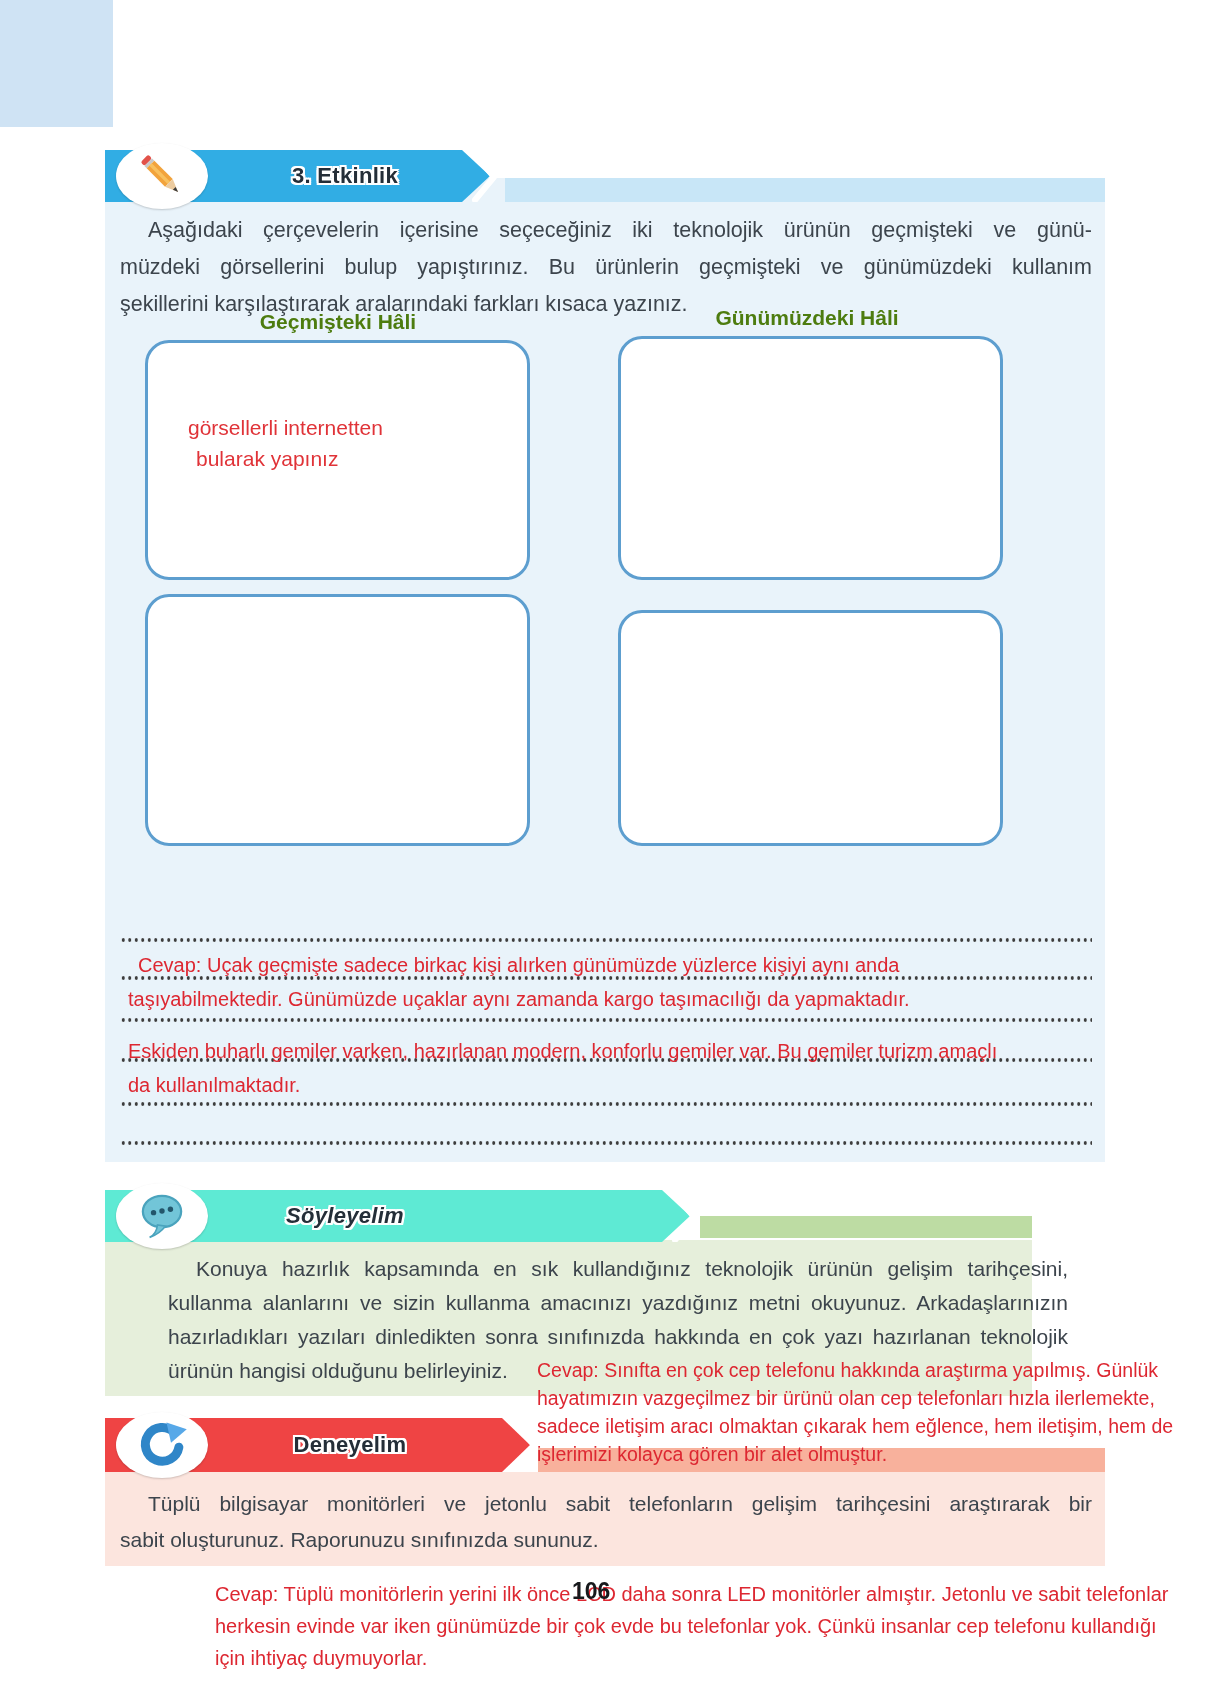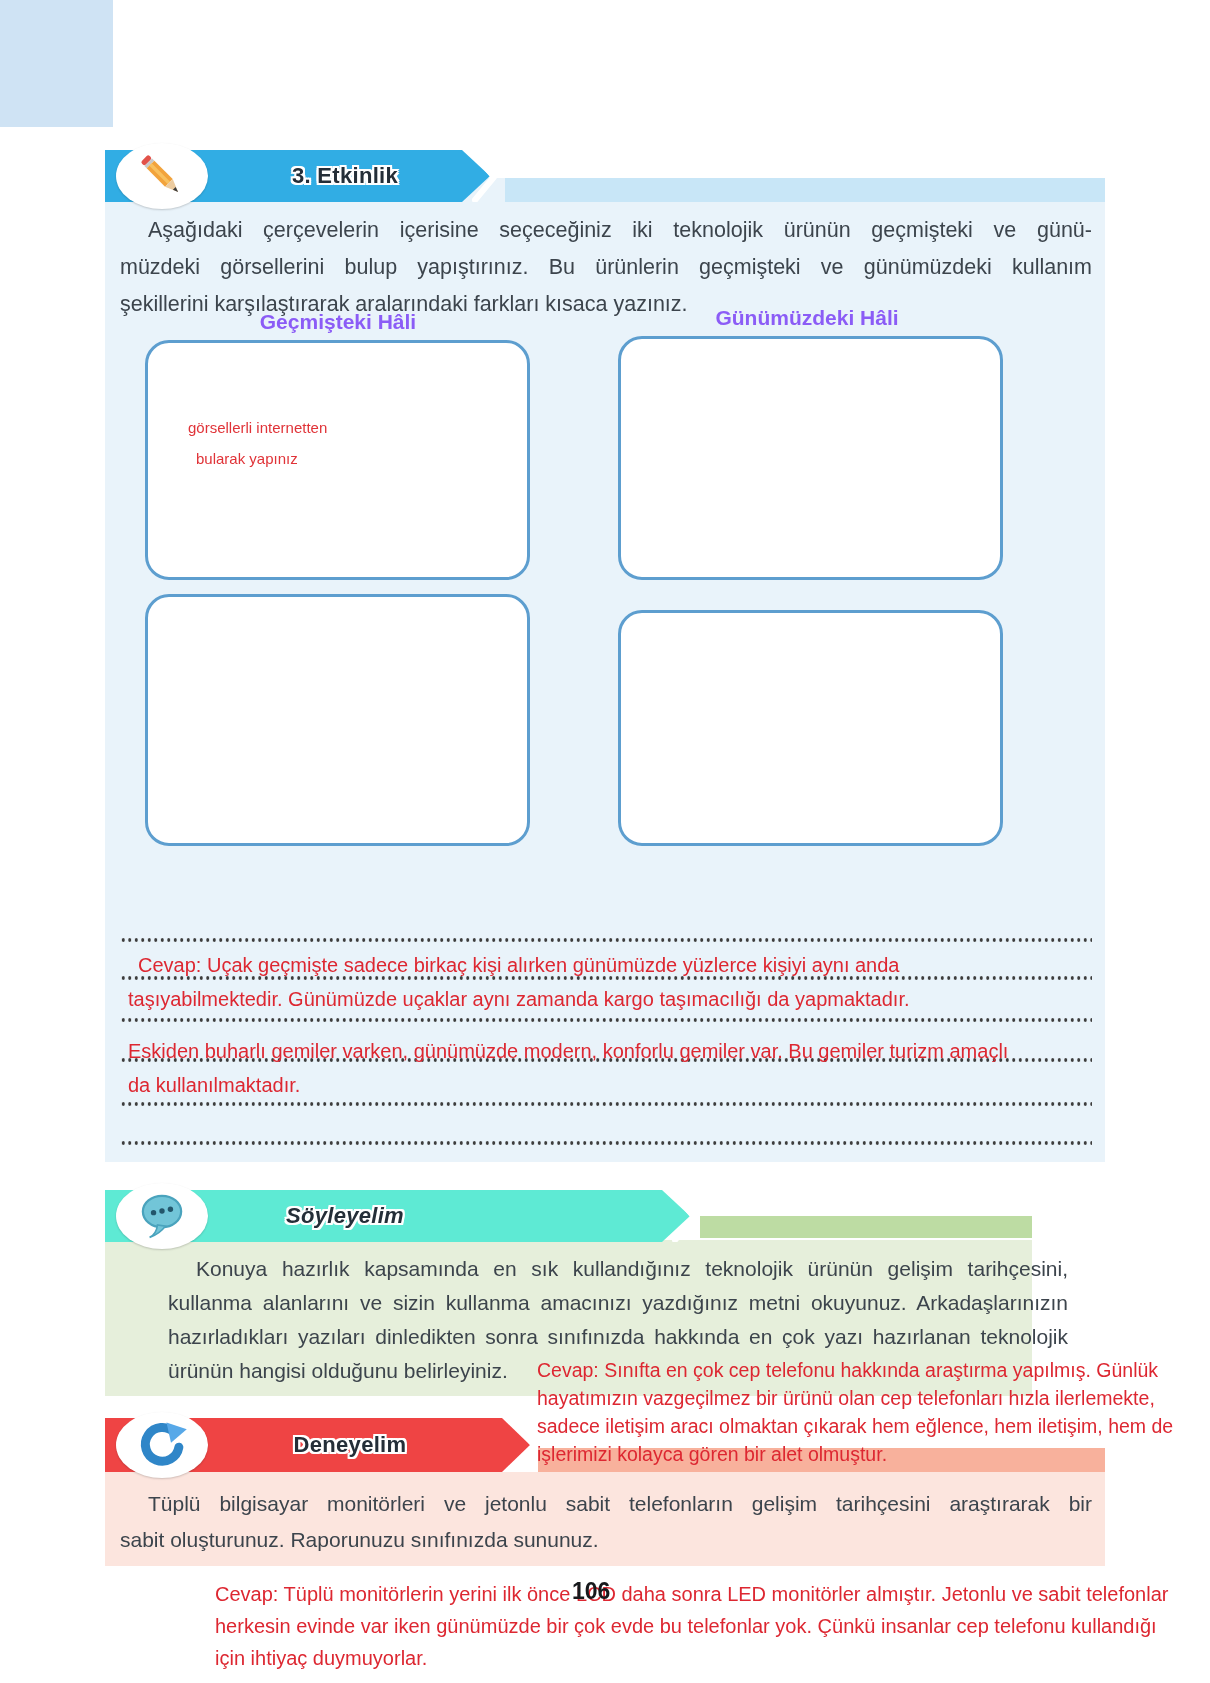--- a/index.html
+++ b/index.html
@@ -23,31 +23,31 @@
       font-size:22px;font-weight:bold;color:#242e38;letter-spacing:.3px;white-space:nowrap;
       text-shadow:-2px -2px 0 #fff,2px -2px 0 #fff,-2px 2px 0 #fff,2px 2px 0 #fff,
                   0 -2px 0 #fff,0 2px 0 #fff,-2px 0 0 #fff,2px 0 0 #fff;}
   .icon-ellipse{position:absolute;width:92px;height:66px;background:#ffffff;border-radius:50%;
       display:flex;align-items:center;justify-content:center;box-shadow:0 1px 2px rgba(0,0,0,.18);}
   .chevron{position:absolute;}
 
   
   .frame{position:absolute;background:#ffffff;border:3px solid #5d9ecf;border-radius:24px;box-sizing:border-box;}
 
-  .col-header{position:absolute;transform:translateX(-50%);font-weight:bold;font-size:21px;color:#8b5cf6;white-space:nowrap;}
+  .col-header{position:absolute;transform:translateX(-50%);font-weight:bold;font-size:21px;color:#4d7c0f;white-space:nowrap;}
 
   .bodytext{font-size:21.5px;line-height:37px;color:#3c444c;}
   .j{text-align:justify;text-align-last:justify;white-space:normal;}
   .indent{text-indent:28px;}
 
   .dots{position:absolute;height:4px;
         background-image:radial-gradient(circle, #3d3d3d 1.6px, transparent 1.9px);
         background-size:6.5px 4px;background-repeat:repeat-x;}
   .answer{position:absolute;font-size:20px;line-height:35px;color:#dd2731;white-space:nowrap;z-index:6;}
-  .note{position:absolute;font-size:15px;line-height:31px;color:#e03338;z-index:6;}
+  .note{position:absolute;font-size:21px;line-height:31px;color:#e03338;z-index:6;}
 
   .pagenum{position:absolute;font-size:23px;font-weight:bold;color:#17191c;z-index:8;}
   .lcd-wrap{position:relative;display:inline-block;}
   .lcd-over{position:absolute;left:-4px;top:-3px;}
 </style>
 </head>
 <body>
 
 <div class="page">
 
@@ -98,21 +98,21 @@
   <div class="dots" style="left:120px;top:1018px;width:972px;"></div>
   <div class="dots" style="left:120px;top:1058px;width:972px;"></div>
   <div class="dots" style="left:120px;top:1102px;width:972px;"></div>
   <div class="dots" style="left:120px;top:1141px;width:972px;"></div>
 
   <div class="answer" style="left:128px;top:948px;line-height:34px;text-align:center;">
     <div>Cevap: Uçak geçmişte sadece birkaç kişi alırken günümüzde yüzlerce kişiyi aynı anda</div>
     <div>taşıyabilmektedir. Günümüzde uçaklar aynı zamanda kargo taşımacılığı da yapmaktadır.</div>
   </div>
   <div class="answer" style="left:128px;top:1034px;line-height:34px;">
-    <div>Eskiden buharlı gemiler varken, günümüzde modern, konforlu gemiler var. Bu gemiler turizm amaçlı</div>
+    <div>Eskiden buharlı gemiler varken, hazırlanan modern, konforlu gemiler var. Bu gemiler turizm amaçlı</div>
     <div>da kullanılmaktadır.</div>
   </div>
 
   <div class="panel green-panel" style="left:105px;top:1240px;width:927px;height:156px;"></div>
   <div class="band" style="left:700px;top:1216px;width:332px;height:22px;background:#bddca3;"></div>
   <div class="banner" style="left:105px;top:1190px;width:585px;background:#5eead4;font-style:italic;">
     <span class="banner-title" style="left:240px;">Söyleyelim</span>
   </div>
   <svg class="chevron" style="left:672px;top:1192px;" width="26" height="50" viewBox="0 0 26 50">
     <polyline points="3,2 22,25 3,48" fill="none" stroke="#ffffff" stroke-width="6" stroke-linecap="round" stroke-linejoin="round"></polyline>

